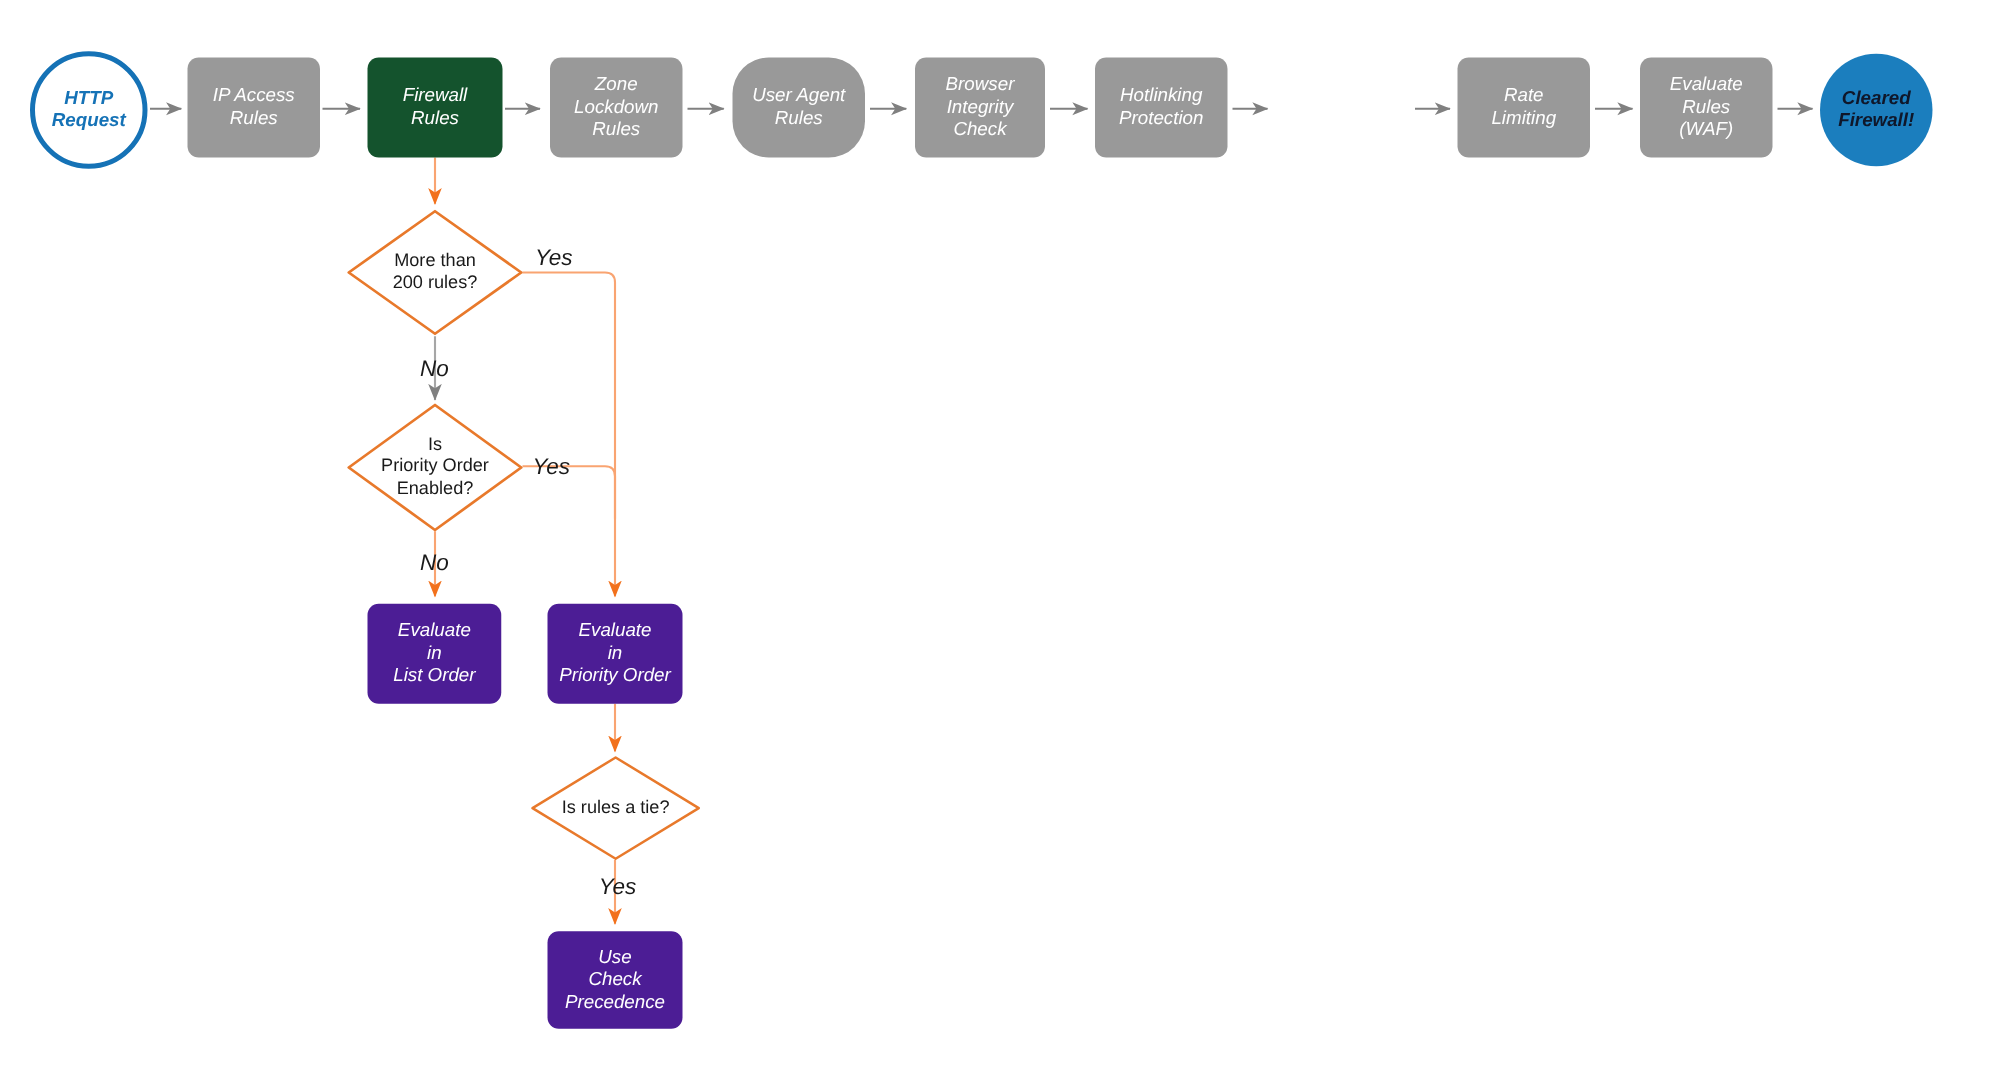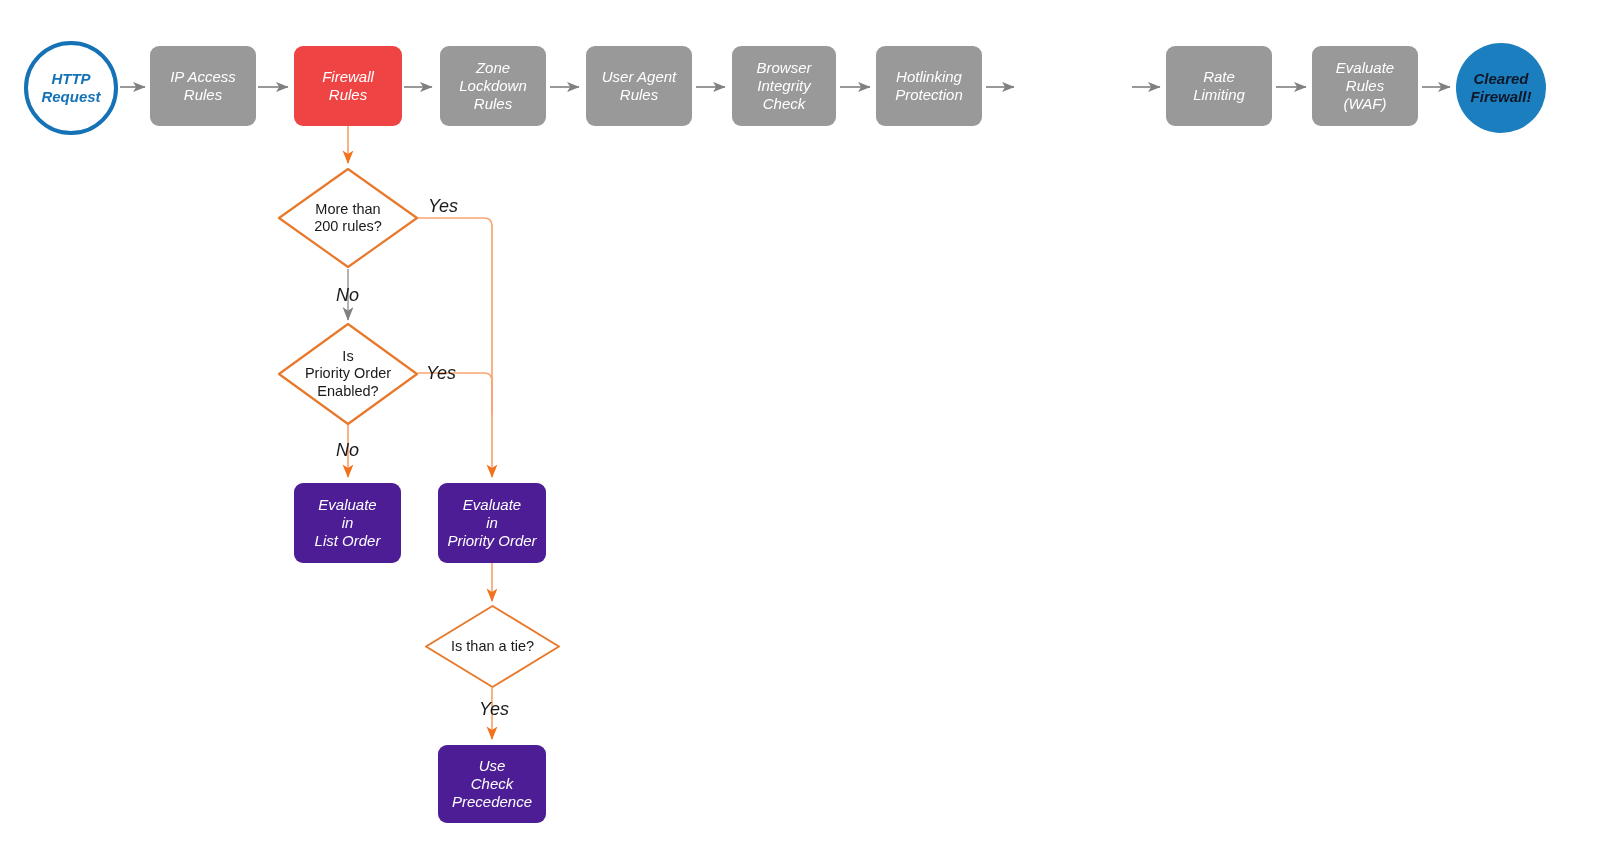--- a/index.html
+++ b/index.html
@@ -42,21 +42,21 @@
   
   .pipe-box {
     border-radius: 9px;
     font-style: italic;
     font-size: 15px;
     color: #ffffff;
     white-space: pre-line;
     padding: 2px 4px;
   }
   .pipe-box.gray   { background: #999999; }
-  .pipe-box.orange { background: #ef4444; }
+  .pipe-box.orange { background: #14532d; }
 
   
   .circle {
     border-radius: 50%;
     font-style: italic;
     font-weight: bold;
     font-size: 15px;
     white-space: pre-line;
   }
   .circle.outline {
@@ -174,21 +174,21 @@
     <span>Firewall
 Rules</span>
   </div>
 
   <div class="node pipe-box gray" style="left:440px; top:31px; width:106px; height:80px;">
     <span>Zone
 Lockdown
 Rules</span>
   </div>
 
-  <div class="node pipe-box gray" style="left:586px; top:31px; width:106px; height:80px;">
+  <div class="node pipe-box gray" style="left:586px; top:31px; width:106px; height:80px;border-radius:29px;">
     <span>User Agent
 Rules</span>
   </div>
 
   <div class="node pipe-box gray" style="left:876px; top:31px; width:106px; height:80px;">
     <span>Hotlinking
 Protection</span>
   </div>
 
   <div class="node pipe-box gray" style="left:732px; top:31px; width:104px; height:80px;">
@@ -228,21 +228,21 @@
     </svg>
     <div class="diamond-label">Is
 Priority Order
 Enabled?</div>
   </div>
 
   <div class="diamond-wrap" style="left:424px; top:589px; width:137px; height:85px;">
     <svg width="137" height="85" viewBox="0 0 137 85" xmlns="http://www.w3.org/2000/svg">
       <polygon points="68.5,2 135,42.5 68.5,83 2,42.5" fill="#ffffff" stroke="#E8792B" stroke-width="2.0" stroke-linejoin="round"></polygon>
     </svg>
-    <div class="diamond-label">Is than a tie?</div>
+    <div class="diamond-label">Is rules a tie?</div>
   </div>
 
   <div class="node action-box" style="left:294px; top:468px; width:107px; height:80px;">
     <span>Evaluate
 in
 List Order</span>
   </div>
 
   <div class="node action-box" style="left:438px; top:468px; width:108px; height:80px;">
     <span>Evaluate

